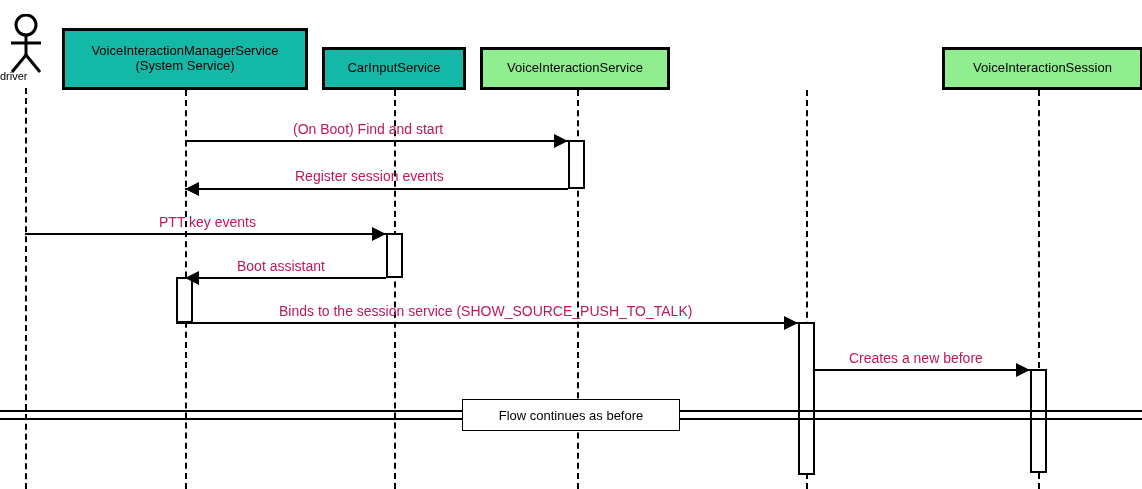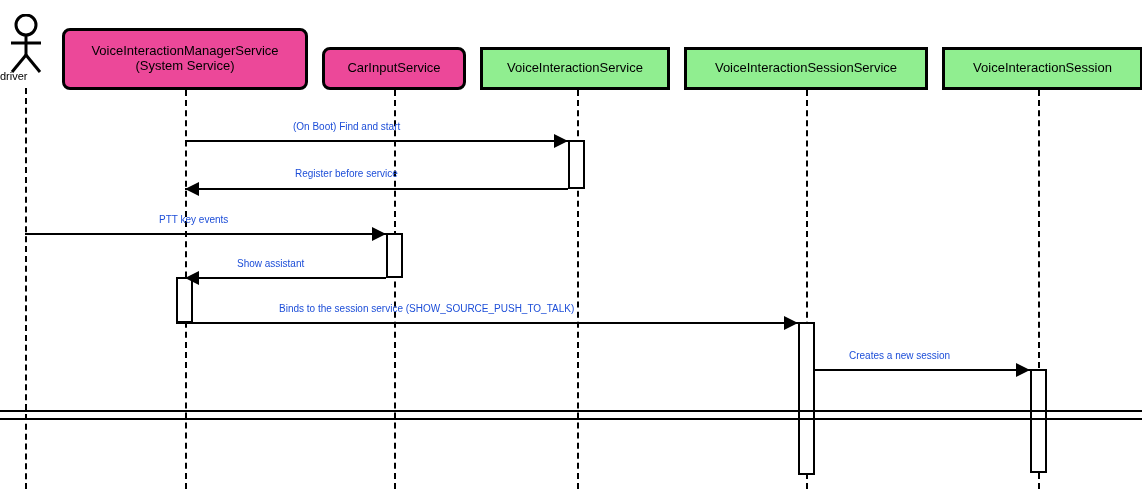--- a/index.html
+++ b/index.html
@@ -25,21 +25,21 @@
     border: 3px solid #000000;
     display: flex;
     align-items: center;
     justify-content: center;
     text-align: center;
     line-height: 1.15;
     font-size: 13px;
     color: #000000;
     white-space: pre-line;
   }
-  .participant-box.cyan  { background: #ec4899; border-radius: 8px; }
+  .participant-box.cyan  { background: #14b8a6; }
   .participant-box.green { background: #90ee90; }
 
   
   .actor {
     position: absolute;
   }
   .actor-label {
     position: absolute;
     font-size: 11px;
     color: #000000;
@@ -73,22 +73,22 @@
     position: absolute;
     width: 0;
     height: 0;
     border-top: 7px solid transparent;
     border-bottom: 7px solid transparent;
   }
   .msg-arrow.right { border-left: 14px solid #000000; }
   .msg-arrow.left  { border-right: 14px solid #000000; }
   .msg-label {
     position: absolute;
-    font-size: 10px;
-    color: #1d4ed8;
+    font-size: 14px;
+    color: #be185d;
     white-space: nowrap;
     text-align: center;
     background: transparent;
   }
 
   
   .divider-line {
     position: absolute;
     left: 0;
     width: 1142px;
@@ -129,50 +129,50 @@
   <div class="lifeline" style="left:806px; top:90px; height:399px;"></div>
   <div class="lifeline" style="left:1038px; top:90px; height:399px;"></div>
 
   <div class="participant-box cyan" style="left:62px; top:28px; width:246px; height:62px;">VoiceInteractionManagerService
 (System Service)</div>
 
   <div class="participant-box cyan" style="left:322px; top:47px; width:144px; height:43px;">CarInputService</div>
 
   <div class="participant-box green" style="left:480px; top:47px; width:190px; height:43px;">VoiceInteractionService</div>
 
-  <div class="participant-box green" style="left:684px; top:47px; width:244px; height:43px;">VoiceInteractionSessionService</div>
 
   <div class="participant-box green" style="left:942px; top:47px; width:201px; height:43px;">VoiceInteractionSession</div>
 
   <div class="activation" style="left:568px; top:140px; height:49px;"></div>
   <div class="activation" style="left:386px; top:233px; height:45px;"></div>
   <div class="activation" style="left:176px; top:277px; height:46px;"></div>
   <div class="activation" style="left:798px; top:322px; height:153px;"></div>
   <div class="activation" style="left:1030px; top:369px; height:104px;"></div>
 
   <div class="msg-label" style="left:293px; top:121px;">(On Boot) Find and start</div>
   <div class="msg-line" style="left:185px; top:140px; width:383px;"></div>
   <div class="msg-arrow right" style="left:554px; top:134px;"></div>
 
-  <div class="msg-label" style="left:295px; top:168px;">Register before service</div>
+  <div class="msg-label" style="left:295px; top:168px;">Register session events</div>
   <div class="msg-line" style="left:185px; top:188px; width:383px;"></div>
   <div class="msg-arrow left" style="left:185px; top:182px;"></div>
 
   <div class="msg-label" style="left:159px; top:214px;">PTT key events</div>
   <div class="msg-line" style="left:25px; top:233px; width:361px;"></div>
   <div class="msg-arrow right" style="left:372px; top:227px;"></div>
 
-  <div class="msg-label" style="left:237px; top:258px;">Show assistant</div>
+  <div class="msg-label" style="left:237px; top:258px;">Boot assistant</div>
   <div class="msg-line" style="left:176px; top:277px; width:210px;"></div>
   <div class="msg-arrow left" style="left:185px; top:271px;"></div>
 
   <div class="msg-label" style="left:279px; top:303px;text-align:right;">Binds to the session service (SHOW_SOURCE_PUSH_TO_TALK)</div>
   <div class="msg-line" style="left:176px; top:322px; width:622px;"></div>
   <div class="msg-arrow right" style="left:784px; top:316px;"></div>
 
-  <div class="msg-label" style="left:849px; top:350px;">Creates a new session</div>
+  <div class="msg-label" style="left:849px; top:350px;">Creates a new before</div>
   <div class="msg-line" style="left:815px; top:369px; width:215px;"></div>
   <div class="msg-arrow right" style="left:1016px; top:363px;"></div>
 
   <div class="divider-line" style="top:410px;"></div>
   <div class="divider-line" style="top:418px;"></div>
+  <div class="divider-box" style="left:462px; top:399px; width:218px; height:32px;">Flow continues as before</div>
 
 </div>
 
 </body></html>

